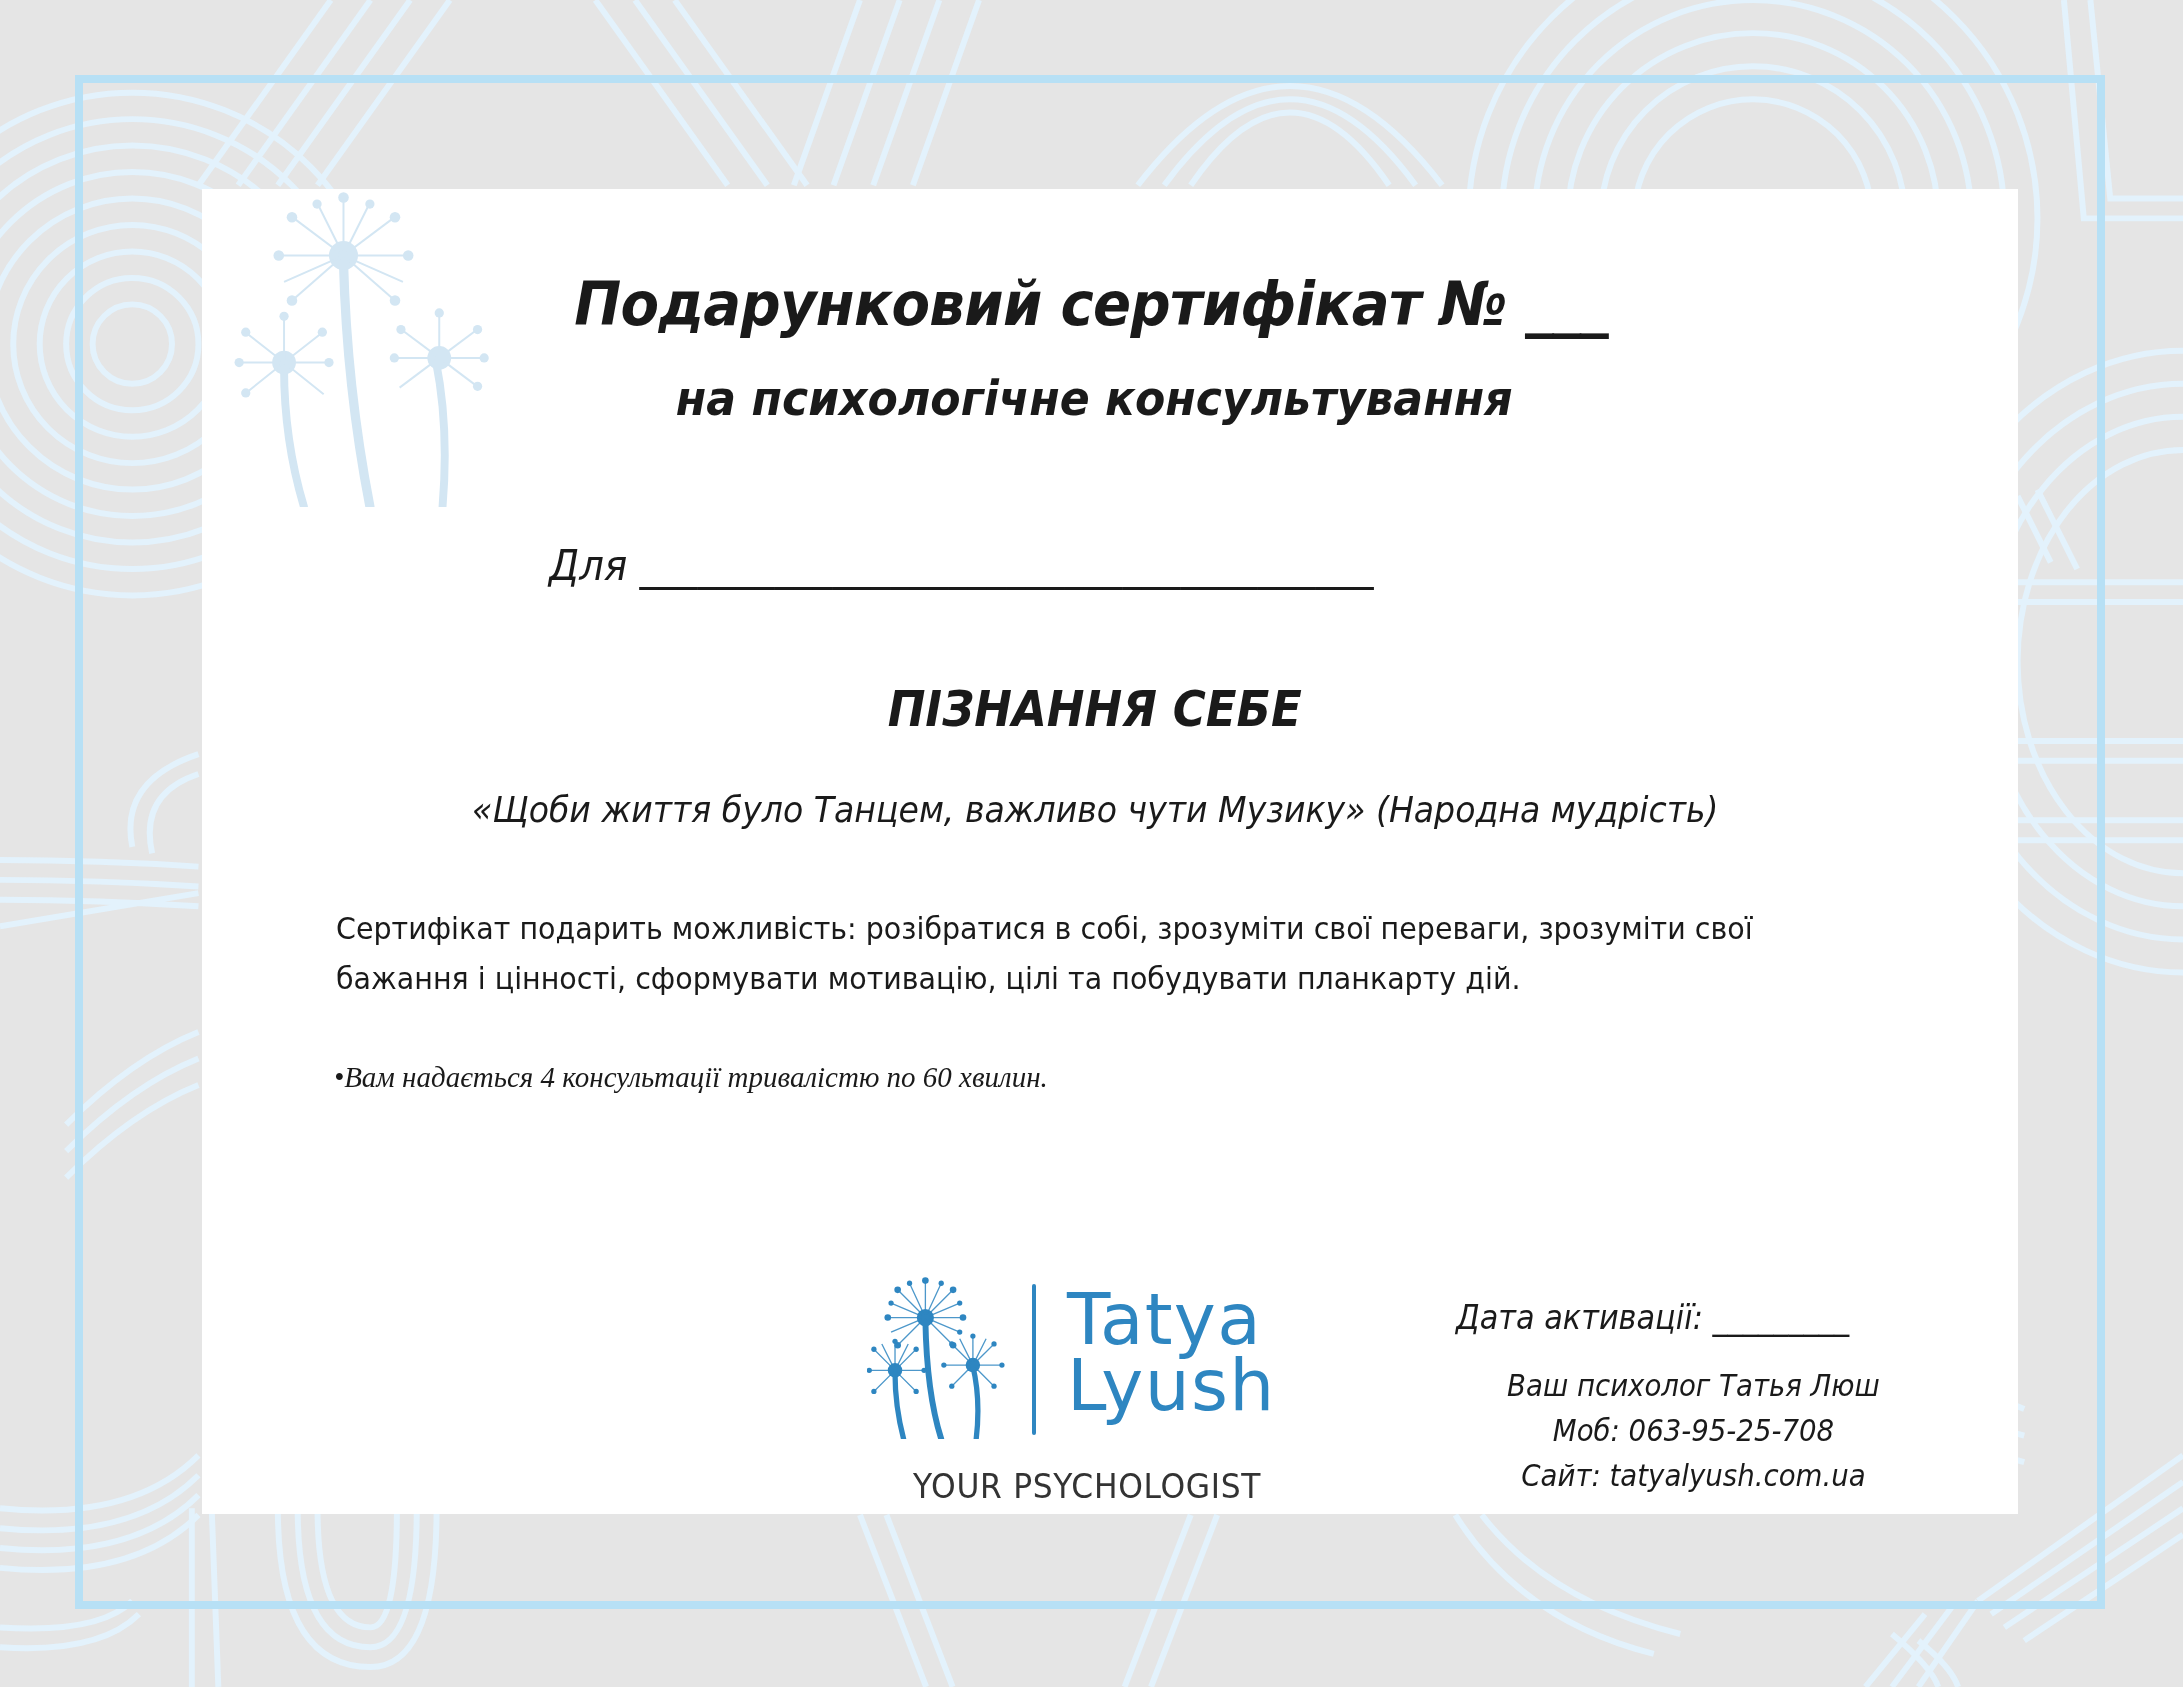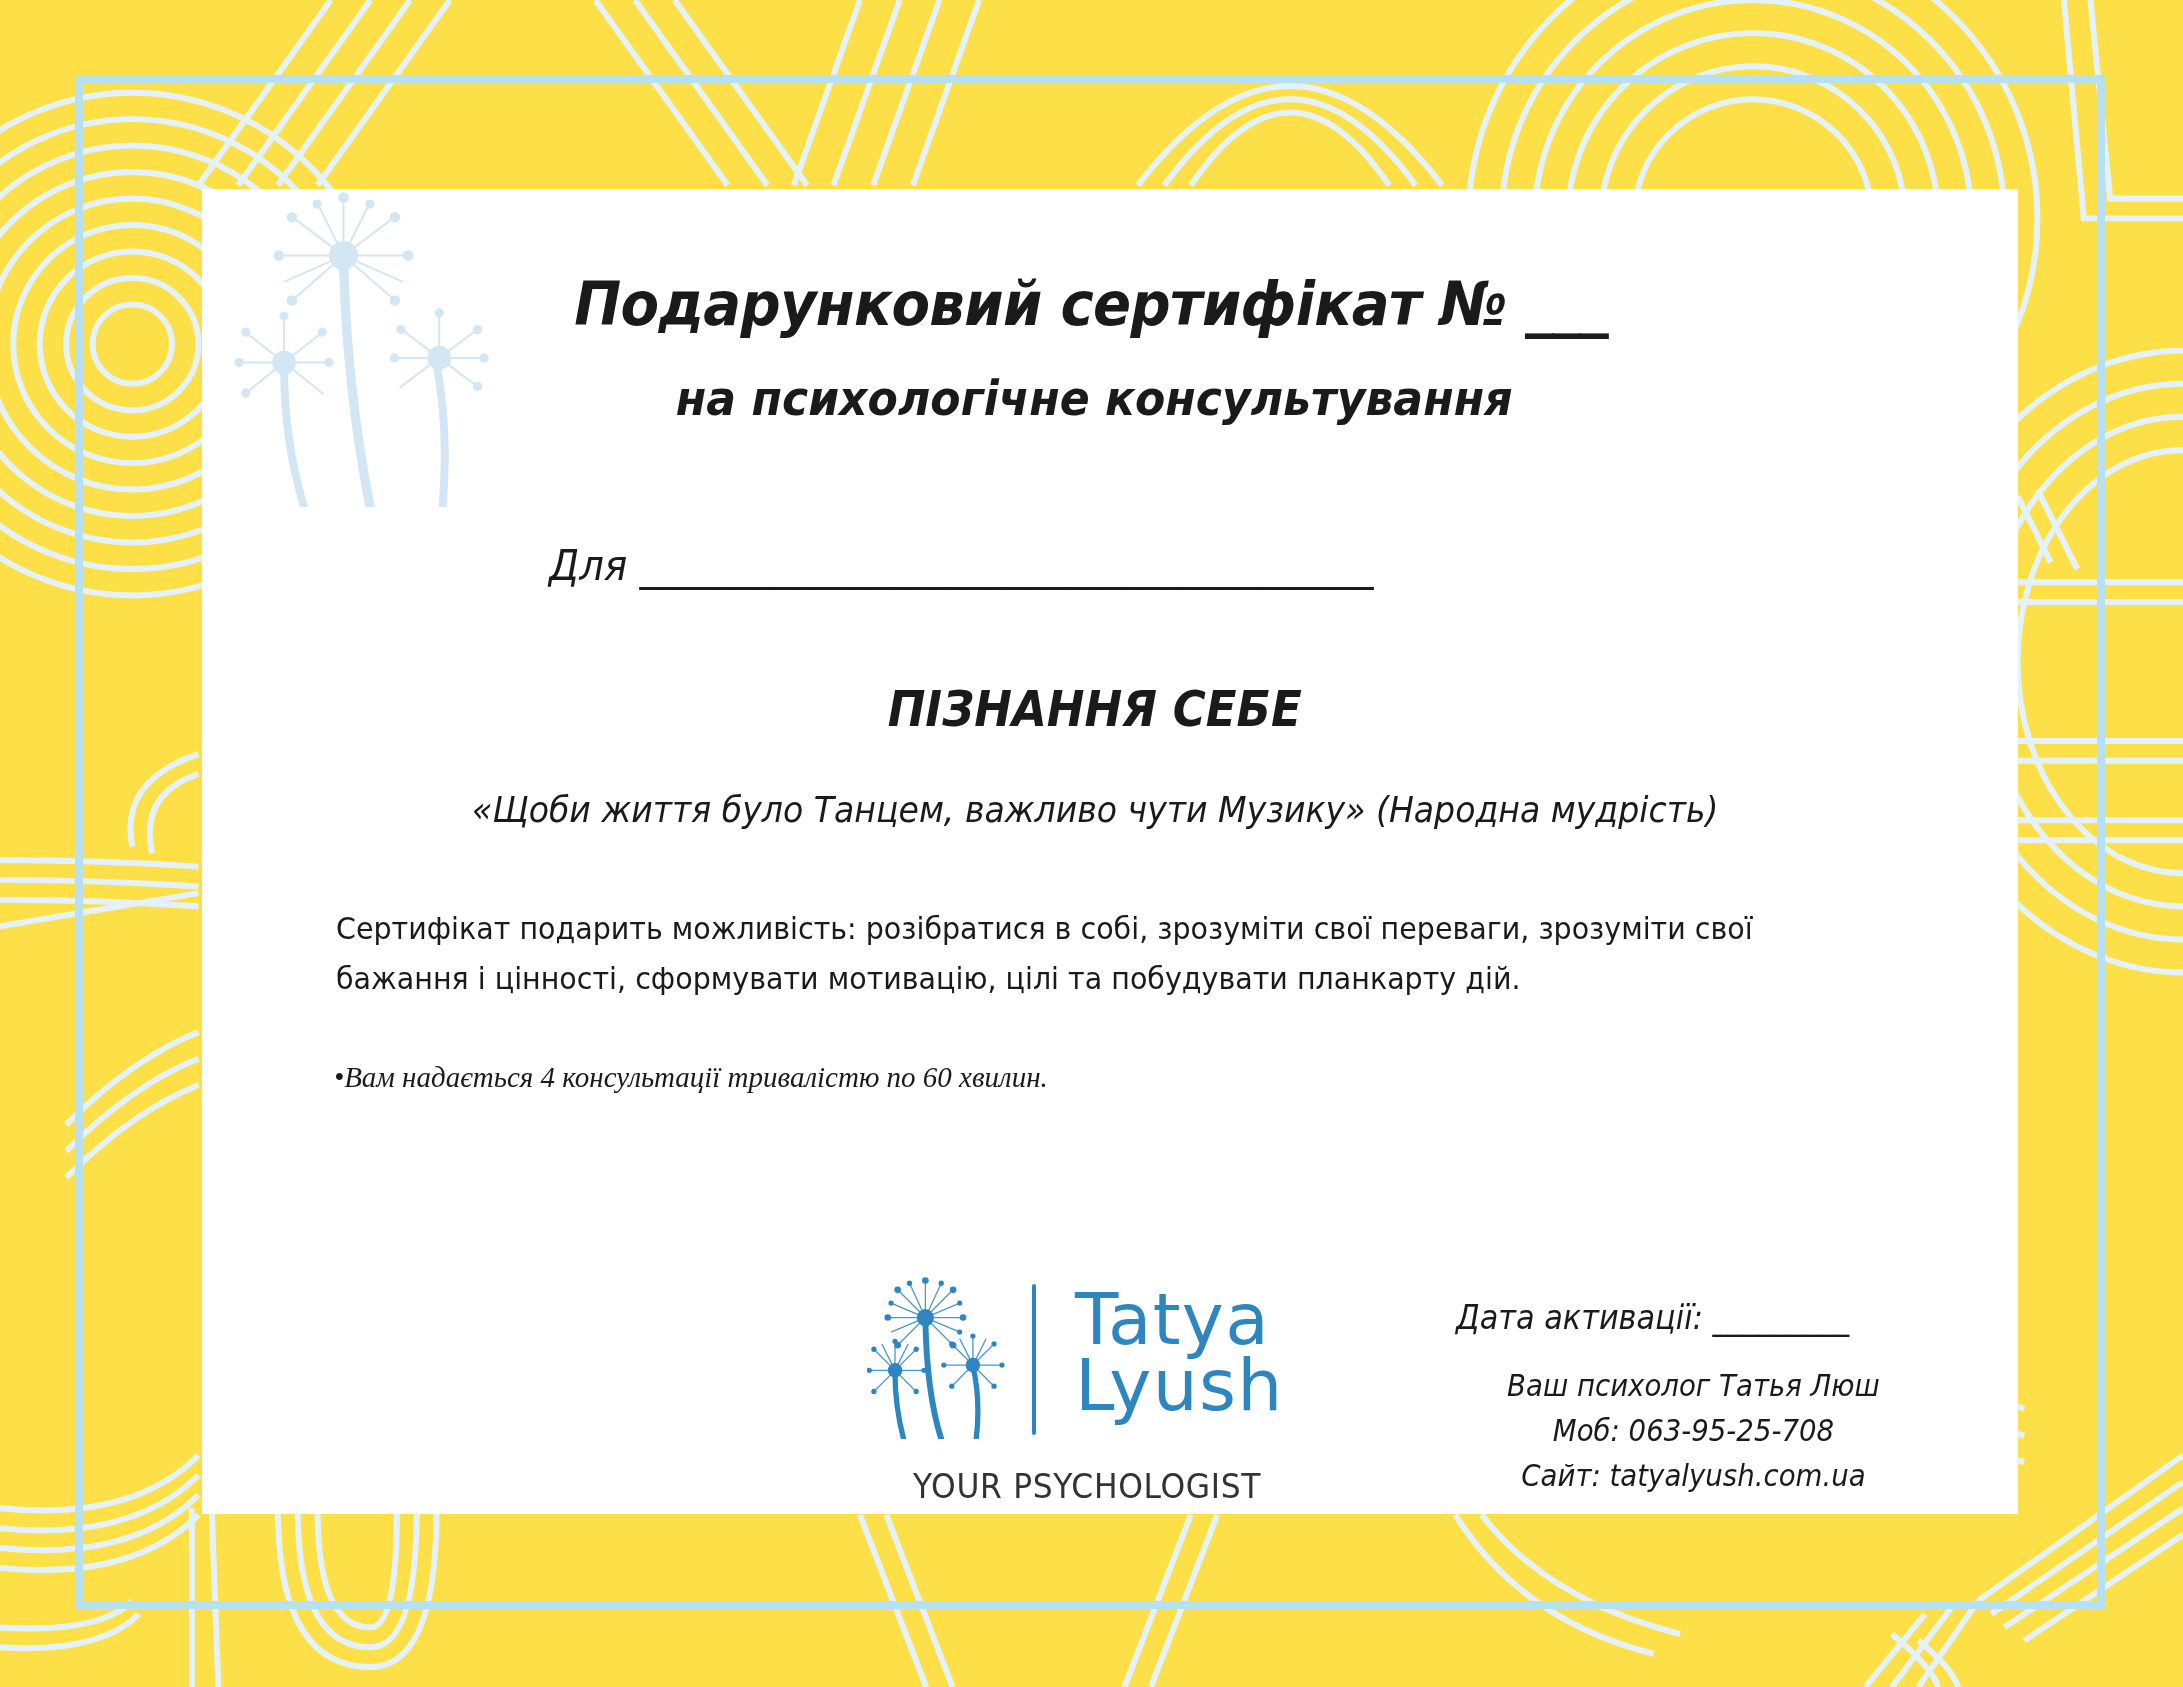--- a/index.html
+++ b/index.html
@@ -7,21 +7,21 @@
     padding: 0;
     width: 2183px;
     height: 1687px;
     overflow: hidden;
     background: #ffffff;
   }
   .page {
     position: relative;
     width: 2183px;
     height: 1687px;
-    background: #fde047;
+    background: #e5e5e5;
     overflow: hidden;
   }
   .bg-pattern {
     position: absolute;
     left: 0; top: 0;
     width: 2183px; height: 1687px;
   }
   .frame {
     position: absolute;
     left: 75px;
@@ -123,21 +123,21 @@
   }
   .logo-divider {
     position: absolute;
     left: 165px; top: 10px;
     width: 4px; height: 151px;
     background: #2e86c1;
     border-radius: 2px;
   }
   .logo-name {
     position: absolute;
-    left: 208px; top: 13.2px;
+    left: 200px; top: 13.2px;
     color: #2e86c1;
     font-family: "DejaVu Sans", sans-serif;
     font-size: 71px;
     line-height: 66px;
     font-weight: normal;
     letter-spacing: 1.3px;
   }
   .logo-tagline {
     position: absolute;
     left: 46px; top: 193px;

